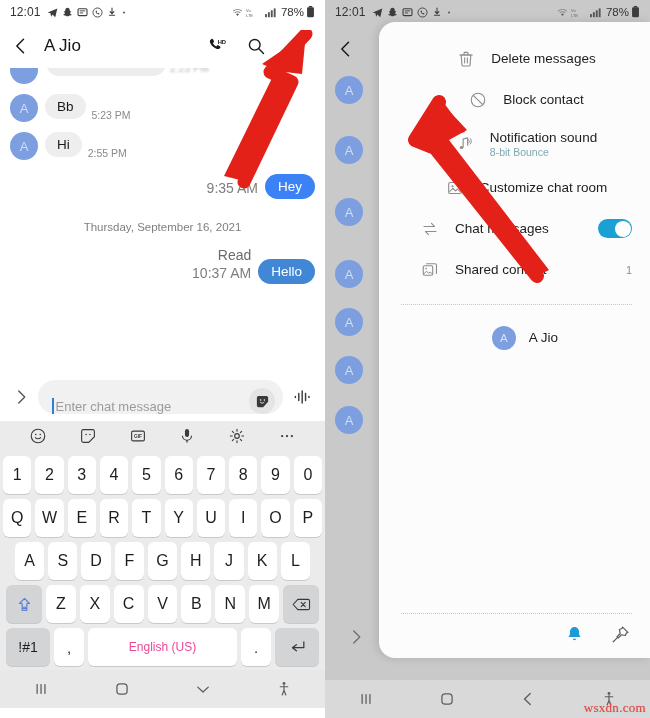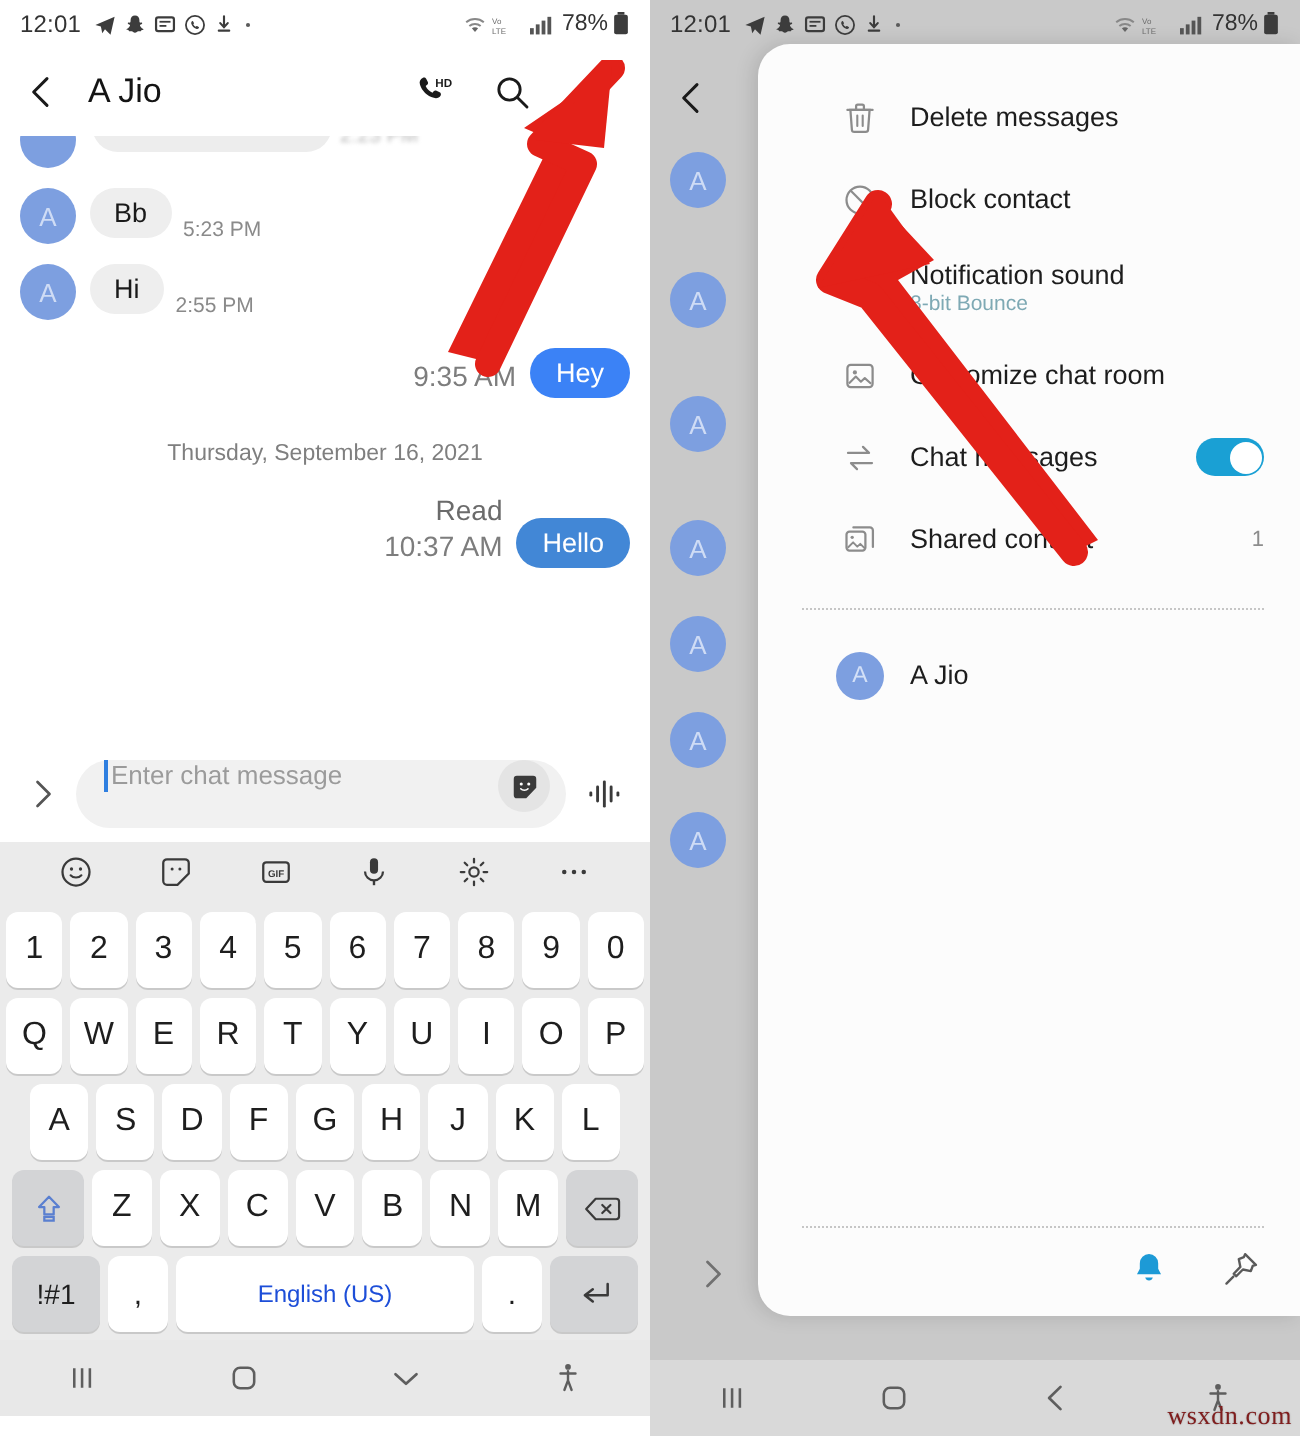--- a/index.html
+++ b/index.html
@@ -61,21 +61,21 @@
   .blurred-top { position:absolute; left:10px; top:0; height: 28px; width: 215px; }
   .blurred-top .bl-av { position:absolute; left:0; top:-12px; width:28px;height:28px;border-radius:50%;background:#7d9fe0;}
   .blurred-top .bl-bub { position:absolute; left:36px; top:-18px; width:120px;height:26px;border-radius:13px;background:#ededed;}
   .blurred-top .bl-t { position:absolute; left:160px; top:-6px; font-size:10.5px;color:#b9b9b9; filter: blur(1.1px);}
 
   
   .composer { height: 48px; display:flex; align-items:center; padding: 0 8px; background:#fff; }
   .comp-arrow { width:26px; height:26px; display:flex; align-items:center; justify-content:center;}
   .comp-field {
     flex:1; height: 34px; border-radius: 18px; background:#f1f1f1;
-    display:flex; align-items:flex-start; padding: 0 8px 0 14px; margin: 12px 4px;
+    display:flex; align-items:flex-end; padding: 0 8px 0 14px; margin: 12px 4px;
   }
   .comp-field .cursor { width:1.5px; height:16px; background:#2f7fe0; margin-right:2px;}
   .comp-placeholder { font-size:13px; color:#9b9b9b; flex:1; }
   .sticker-btn { width:26px;height:26px;border-radius:50%;background:#e4e4e4;display:flex;align-items:center;justify-content:center;}
   .comp-wave { width:26px;height:26px;display:flex;align-items:center;justify-content:center;margin-left:4px;}
 
   
   .keyboard { background: #ebebeb; padding: 0 3px 4px; }
   .kb-toolbar { height: 30px; display:flex; align-items:center; justify-content: space-around; padding: 0 10px; }
   .kb-row { display:flex; justify-content:center; gap: 4px; margin-top: 5px; }
@@ -84,21 +84,21 @@
     display:flex; align-items:center; justify-content:center;
     font-size: 16px; color:#1e1e1e; box-shadow: 0 1px 0 rgba(0,0,0,0.14);
   }
   .key.gray { background: #d3d4d6; }
   .key.shift { flex: 0 0 36px; }
   .key.bksp  { flex: 0 0 36px; }
   .key.sym   { flex: 0 0 44px; font-size: 14px; }
   .key.comma { flex: 0 0 30px; font-size: 15px; }
   .key.period{ flex: 0 0 30px; font-size: 15px; }
   .key.enter { flex: 0 0 44px; }
-  .key.space { flex: 1 1 auto; font-size: 12px; color:#1d4ed8; }
+  .key.space { flex: 1 1 auto; font-size: 12px; color:#ec4899; }
   .kb-row.r2 { padding: 0 12px; }
   .kb-row.r3 { padding: 0 3px; }
 
   
   .navbar { height: 38px; background:#e8e8e8; display:flex; align-items:center; justify-content: space-around; }
   .navbar.dim { background:#d9d9d9; }
   .nav-i { width: 34px; height: 26px; display:flex;align-items:center;justify-content:center;}
 
   
   .scrim { position:absolute; inset:0; background:#c9c9c9; z-index: 2; }
@@ -106,38 +106,38 @@
   .bg-appbar { position:absolute; top:24px; left:0; right:0; height:44px; display:flex;align-items:center;padding:0 8px;}
   .bg-av { position:absolute; left:10px; width:28px; height:28px; border-radius:50%; background:#7d9fe0; color:#cfdcf5; font-size:13px; display:flex;align-items:center;justify-content:center;}
   .bg-bub { position:absolute; left:46px; height:26px; border-radius:13px; background:#ededed; }
 
   .sheet {
     position:absolute; z-index: 3; left: 54px; top: 22px; right: 0; bottom: 60px;
     background:#fcfcfc; border-radius: 16px 0 0 16px;
     box-shadow: -2px 0 10px rgba(0,0,0,0.13);
     padding: 16px 0 0 0;
   }
-  .m-item { display:flex; align-items:center; height: 41px; padding: 0 18px 0 38px; }
+  .m-item { display:flex; align-items:center; height: 41px; padding: 0 18px 0 38px; justify-content: center; }
   .m-icon { width: 26px; flex: 0 0 26px; display:flex; align-items:center; justify-content:center; color:#8a8a8a;}
   .m-label { font-size: 13.5px; color:#1d1d1d; margin-left: 12px; }
   .m-sub { font-size: 10.5px; color:#7ea9b4; margin-left: 12px; margin-top: 1px;}
   .m-textwrap{ display:flex; flex-direction: column; justify-content:center;}
   .m-right { margin-left:auto; font-size: 11px; color:#8d8d8d; }
   .toggle { margin-left:auto; width: 34px; height: 19px; border-radius: 10px; background:#1aa0d4; position:relative; }
   .toggle .knob { position:absolute; right:1.5px; top:1.5px; width:16px;height:16px;border-radius:50%;background:#fff;}
   .dotted { border-top: 1.3px dotted #c6c6c6; margin: 14px 18px 12px 22px; }
   .sheet-foot { position:absolute; bottom: 12px; right: 18px; display:flex; align-items:center; gap: 22px;}
   .foot-i { width:24px;height:24px;display:flex;align-items:center;justify-content:center;}
   .avatar-sm { width: 24px; height:24px; border-radius:50%; background:#7d9fe0; color:#d3e0f7; font-size:11.5px; display:flex;align-items:center;justify-content:center;}
 
   
   .redarrow { position: absolute; z-index: 9; pointer-events:none; }
   .watermark {
     position:absolute; right: 4px; bottom: 2px; z-index: 12;
-    font-size: 13px; color: #7f1d1d; letter-spacing:.3px;
+    font-size: 13px; color: #ef4444; letter-spacing:.3px;
     font-family: "Liberation Serif", serif;
     text-shadow: 0 0 1px rgba(0,0,0,.25);
   }
 </style>
 </head>
 <body>
 
 <div class="root">
 
   <div class="panel">

